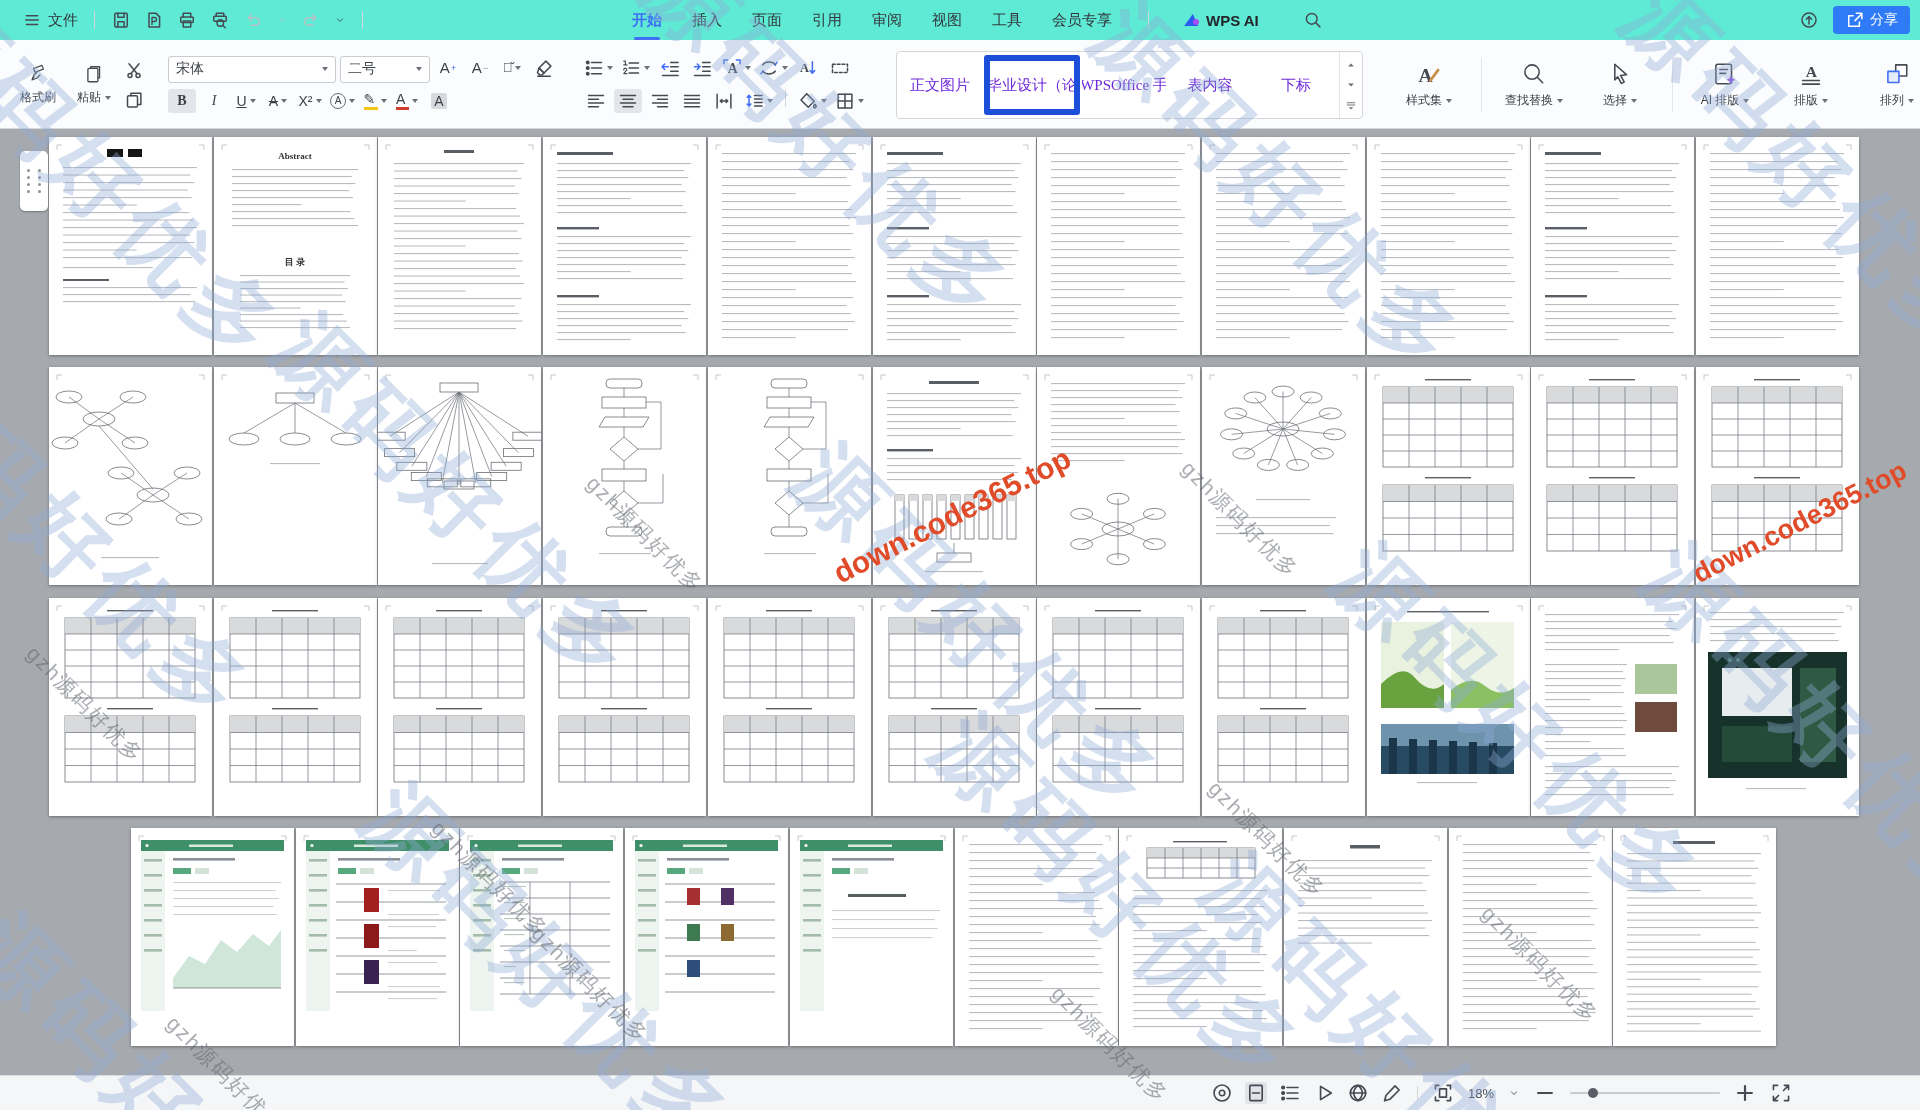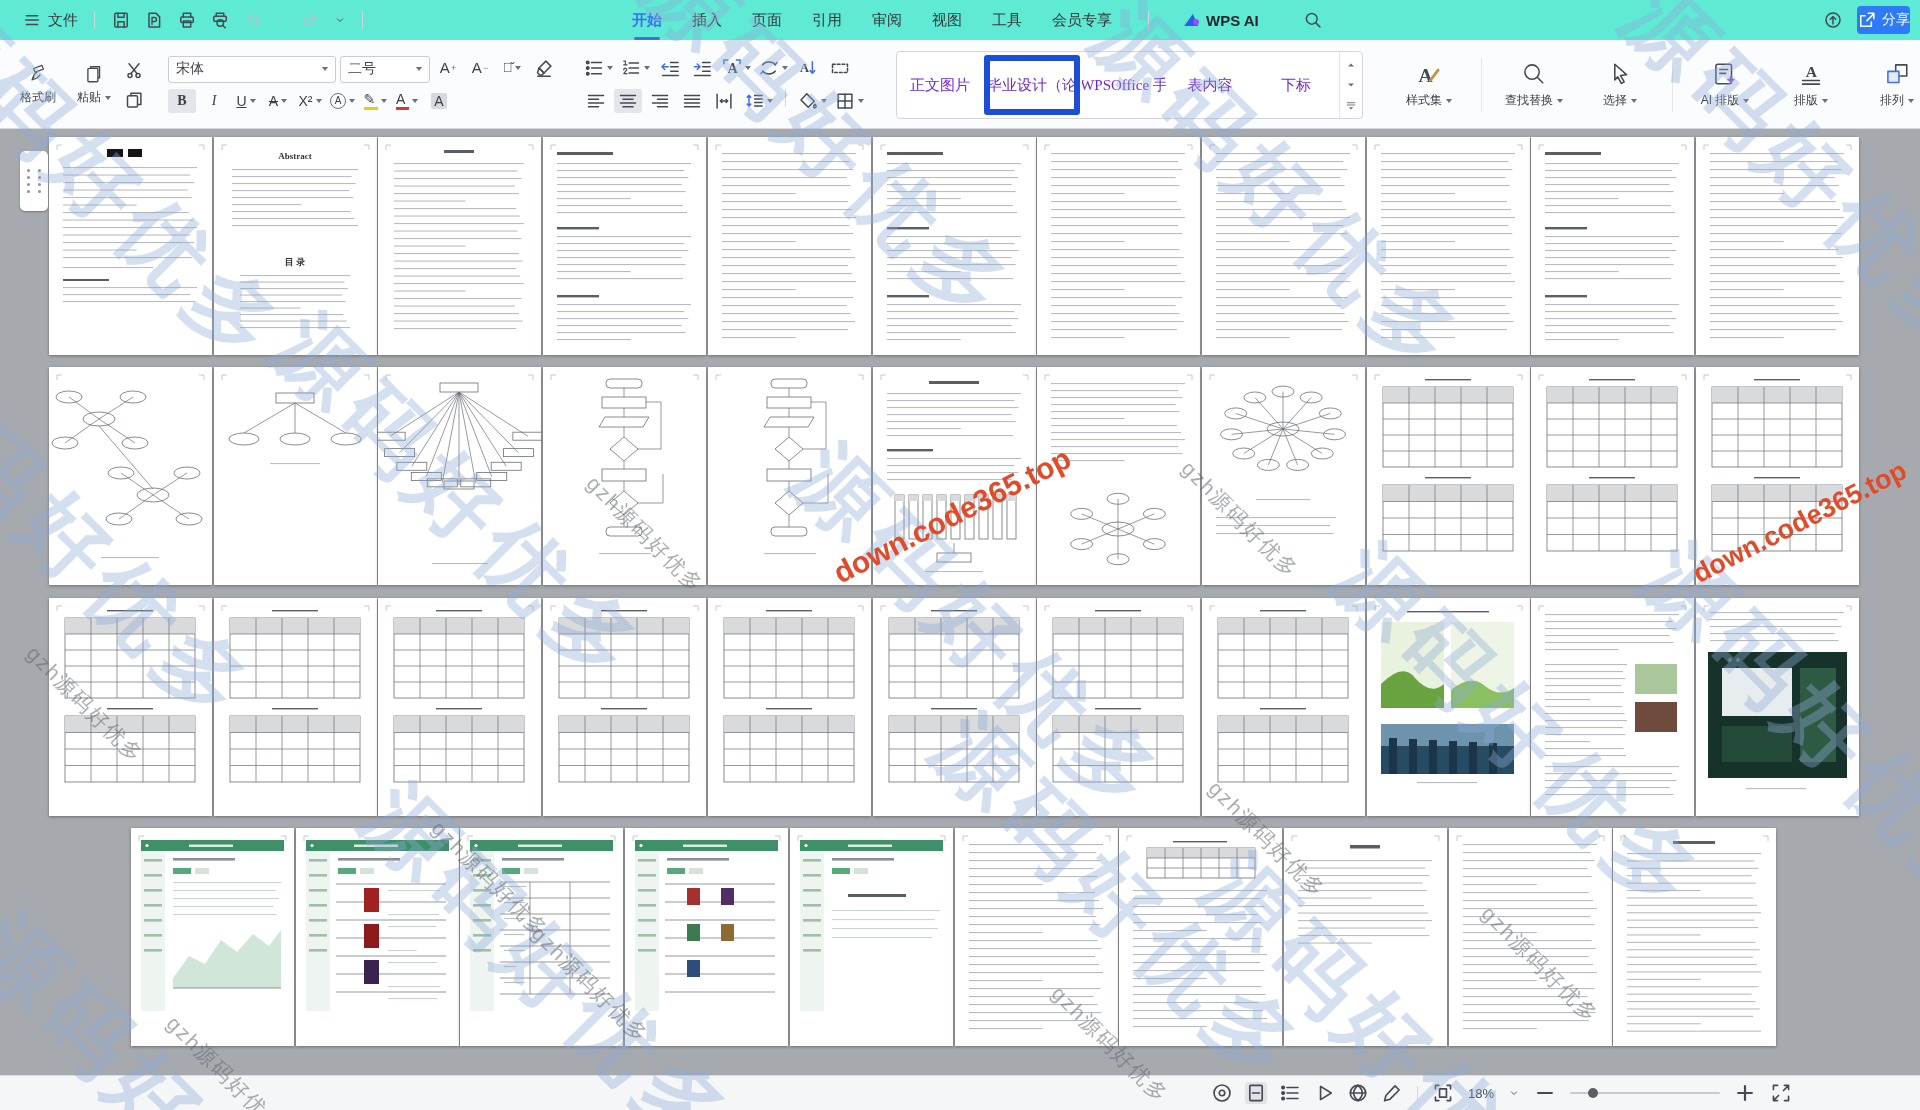--- a/index.html
+++ b/index.html
@@ -19,21 +19,21 @@
   .tab.active::after{content:"";position:absolute;left:2px;right:2px;bottom:0;height:3px;
                      background:#3f6df4;border-radius:2px;}
   .wpsai{display:flex;align-items:center;gap:5px;font-size:15px;font-weight:bold;color:#23262b;}
   .ai-logo{width:16px;height:14px;position:relative;display:inline-block;}
   .ai-logo::before{content:"";position:absolute;left:0;top:1px;border-left:7px solid transparent;
        border-right:7px solid transparent;border-bottom:12px solid #2b5cf0;transform:skewX(-8deg);}
   .ai-logo::after{content:"";position:absolute;left:8px;top:6px;width:6px;height:6px;border-radius:50%;
        background:#a44df0;}
   .tb-right{position:absolute;right:10px;top:0;height:40px;display:flex;align-items:center;gap:14px;}
   .share-btn{height:28px;background:#2f7bf7;color:#fff;border-radius:4px;display:flex;align-items:center;
-             gap:5px;padding:0 0;font-size:14px;}
+             gap:5px;padding:0 12px;font-size:14px;}
   
   .ribbon{position:absolute;left:0;top:40px;width:1920px;height:88px;background:#fbfcfd;
           border-bottom:1px solid #d7d9dd;display:flex;align-items:stretch;z-index:3;}
   .rgroup{display:flex;align-items:center;padding:6px 10px 4px 10px;}
   .rdiv{width:1px;background:#e4e6e9;margin:10px 2px;}
   .bigbtn{width:56px;height:74px;display:flex;flex-direction:column;align-items:center;justify-content:center;
           gap:5px;border-radius:4px;font-size:12px;color:#3c4148;}
   .bigbtn .lbl{display:flex;align-items:center;gap:2px;white-space:nowrap;}
   .minicol{display:flex;flex-direction:column;gap:10px;margin-left:2px;}
   .tworow{display:flex;flex-direction:column;justify-content:center;gap:7px;}

